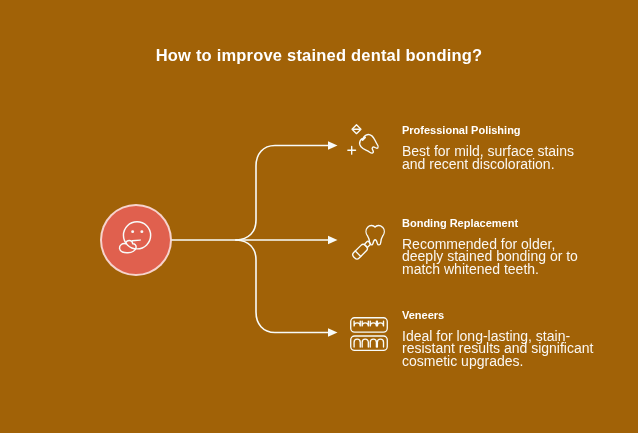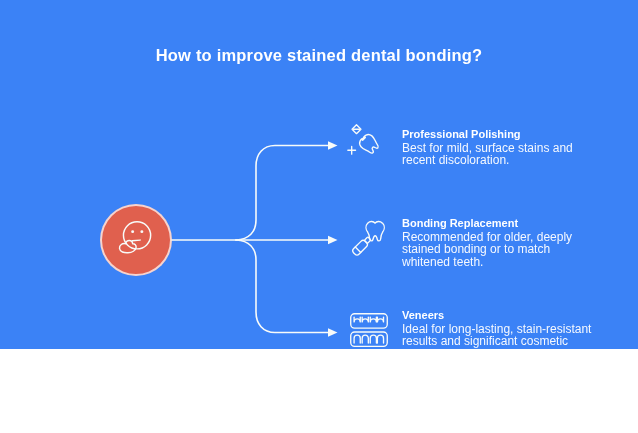--- a/index.html
+++ b/index.html
@@ -1,20 +1,20 @@
 <!DOCTYPE html>
 <html><head>
 <meta charset="utf-8">
 <style>
   html,body{margin:0;padding:0;}
   body{font-family:"Liberation Sans","DejaVu Sans",sans-serif;}
   .canvas{
     position:relative;
-    width:638px;height:349px;
-    background:#3b82f6;
+    width:638px;height:433px;
+    background:#a16207;
     overflow:hidden;
   }
   .title{
     position:absolute;top:46px;left:0;width:100%;
     text-align:center;
     color:#ffffff;font-size:16.5px;font-weight:700;letter-spacing:.2px;
   }
   .thinker{
     position:absolute;left:100px;top:204px;
     width:68px;height:68px;border-radius:50%;
@@ -27,21 +27,21 @@
   .item{
     position:absolute;left:344px;
     display:flex;align-items:center;
   }
   .item .icon-box{width:50px;height:52px;flex:0 0 50px;margin-right:8px;}
   .item .txt{max-width:198px;margin-top:4px;}
   .item .hd{
     color:#ffffff;font-size:11px;font-weight:700;line-height:13px;
   }
   .item .ds{
-    color:rgba(255,255,255,.95);font-size:12px;line-height:12.3px;margin-top:1px;
+    color:rgba(255,255,255,.95);font-size:14px;line-height:12.3px;margin-top:8px;
   }
   svg{display:block;}
   .stroke{fill:none;stroke:#f8fbf9;stroke-width:1.6;stroke-linecap:round;stroke-linejoin:round;}
   .stroke-thin{fill:none;stroke:#f8fbf9;stroke-width:1.4;stroke-linecap:round;stroke-linejoin:round;}
   .fillw{fill:#f8fbf9;stroke:none;}
 </style>
 </head>
 <body>
 
 <div class="canvas">

